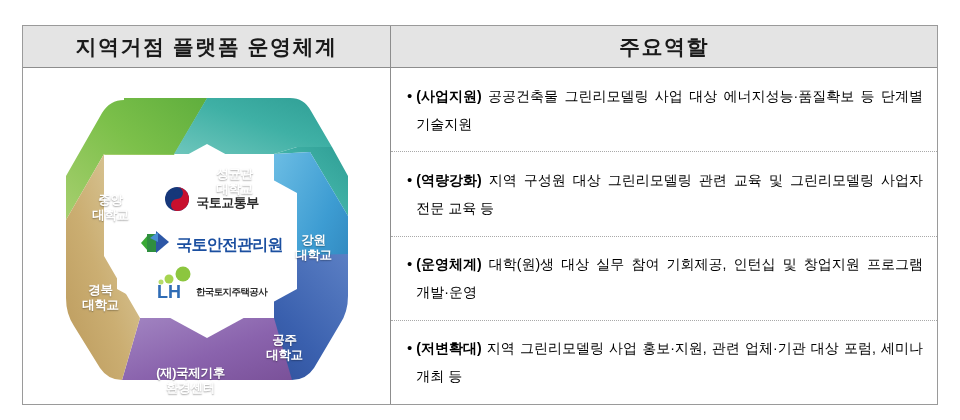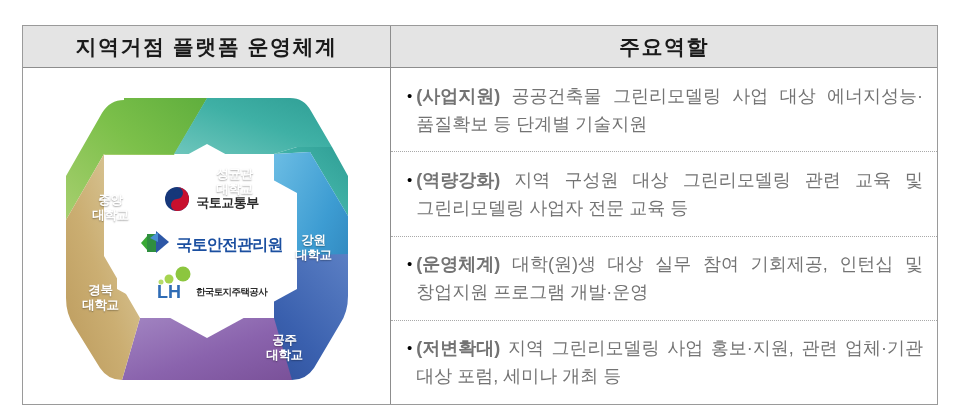--- a/index.html
+++ b/index.html
@@ -108,23 +108,23 @@
   }
   .bullet-dot {
     flex: 0 0 auto;
     font-size: 15px;
     line-height: 28px;
     color: #000;
     margin-right: 4px;
   }
   .bullet-text {
     flex: 1 1 auto;
-    font-size: 18px;
+    font-size: 14px;
     line-height: 28px;
-    color: #737373;
+    color: #000000;
     text-align: justify;
     text-justify: inter-character;
     word-break: keep-all;
   }
   .bullet-text .tag {
     font-weight: bold;
   }
 
   
   .diagram {
@@ -290,20 +290,22 @@
           </svg>
 
           <div class="seg-label lbl-top-left">중앙
 대학교</div>
           <div class="seg-label lbl-top-right">성균관
 대학교</div>
           <div class="seg-label lbl-right">강원
 대학교</div>
           <div class="seg-label lbl-bot-right">공주
 대학교</div>
+          <div class="seg-label lbl-bottom">(재)국제기후
+환경센터</div>
           <div class="seg-label lbl-bot-left">경북
 대학교</div>
 
           <div class="logos">
 
             <div class="logo-row">
               <span class="logo-mark">
                 <svg width="26" height="26" viewBox="0 0 26 26">
                   <circle cx="13" cy="13" r="12" fill="#16377a"></circle>
                   <path d="M13 1 A12 12 0 0 1 13 25 A6 6 0 0 1 13 13 A6 6 0 0 0 13 1 Z" fill="#c8102e"></path>

